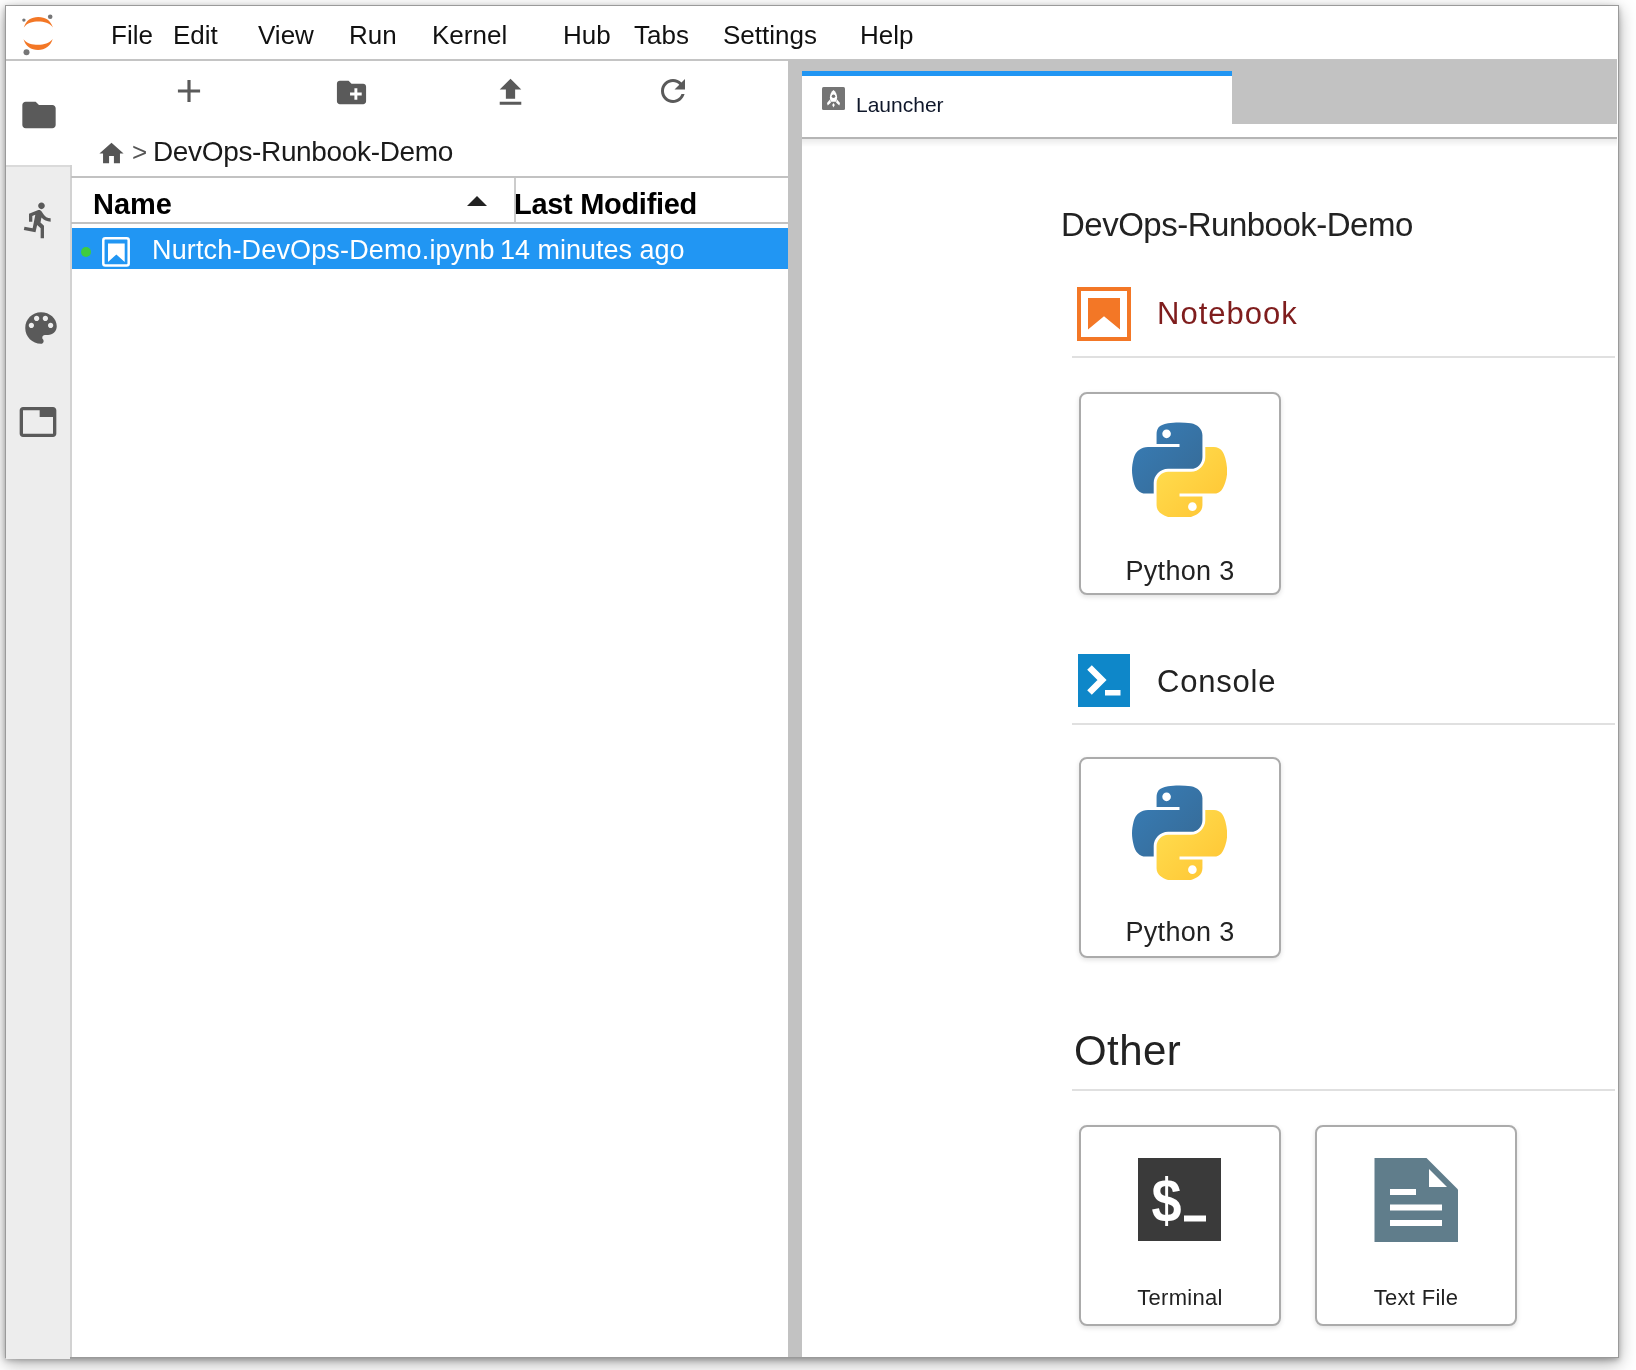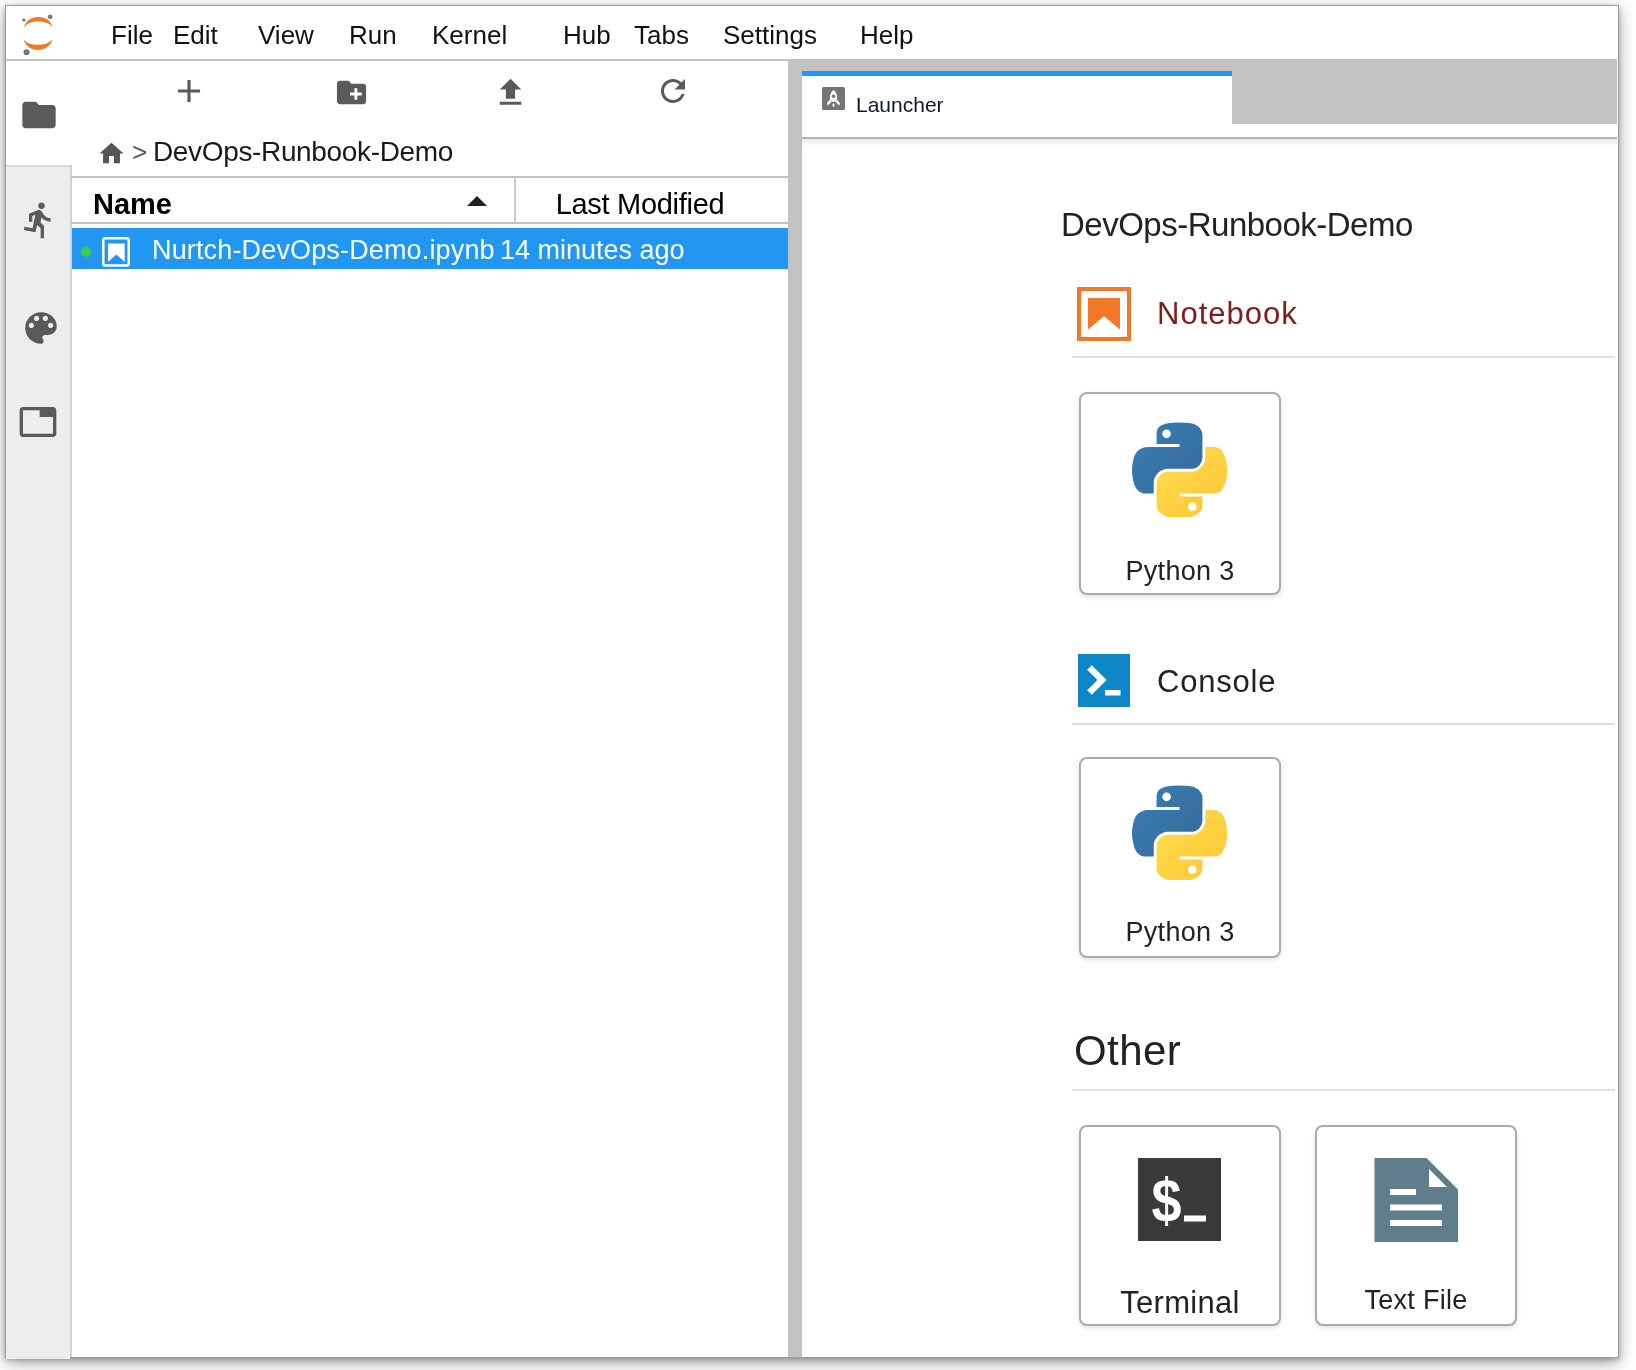--- a/index.html
+++ b/index.html
@@ -63,21 +63,21 @@
     <path fill="#555" d="M10 20v-6h4v6h5v-8h3L12 3 2 12h3v8z"></path>
   </svg>
 <div class="abs" style="left:132px;top:139px;font-size:26px;color:#555">&gt;</div>
 <div class="abs" style="left:153px;top:137.6px;font-size:28px;letter-spacing:-0.35px;color:#1a1a1a">DevOps-Runbook-Demo</div>
 
 <div class="abs" style="left:71px;top:176px;width:717px;height:2px;background:#c2c2c2"></div>
 <div class="abs" style="left:71px;top:222px;width:717px;height:2px;background:#c2c2c2"></div>
 <div class="abs" style="left:514px;top:178px;width:2px;height:44px;background:#cccccc"></div>
 <div class="abs" style="left:93px;top:190px;font-size:29px;font-weight:bold;color:#000">Name</div>
 <div class="abs" style="left:467px;top:196px;width:0;height:0;border-left:10.5px solid transparent;border-right:10.5px solid transparent;border-bottom:10px solid #222"></div>
-<div class="abs" style="left:514px;top:190px;width:252px;font-size:29px;font-weight:normal;color:#000;text-align:center;letter-spacing:-0.3px">Last Modified</div>
+<div class="abs" style="left:514px;top:190px;width:252px;font-size:29px;font-weight:bold;color:#000;text-align:left;letter-spacing:-0.3px">Last Modified</div>
 
 <div class="abs" style="left:72px;top:227.5px;width:716px;height:41.5px;background:#2196f3"></div>
 <div class="abs" style="left:80.5px;top:246.5px;width:10px;height:10px;border-radius:50%;background:#3fcc3f"></div>
 <svg class="abs" style="left:102px;top:237px" width="28" height="30" viewBox="0 0 28 30">
   <rect x="1.3" y="1.3" width="25.4" height="27.2" rx="2" fill="none" stroke="#fff" stroke-width="2.5"></rect>
   <path fill="#fff" d="M6 6.6 L22.7 6.6 L22.7 25 L14.35 17.6 L6 25 Z"></path>
 </svg>
 <div class="abs" style="left:152px;top:237px;font-size:27px;font-weight:500;letter-spacing:0.15px;color:#fff">Nurtch-DevOps-Demo.ipynb</div>
 <div class="abs" style="left:500px;top:237px;width:265px;font-size:27px;font-weight:500;color:#fff;text-align:left">14 minutes ago</div>
 
@@ -141,23 +141,23 @@
 
 <div class="abs" style="left:1074px;top:1030.4px;font-size:42px;letter-spacing:0.4px;color:#222">Other</div>
 <div class="abs" style="left:1072px;top:1089px;width:543px;height:2px;background:#e0e0e0"></div>
 
 <div class="abs" style="left:1079px;top:1125px;width:198px;height:197px;border:2px solid #ababab;border-radius:8px;background:#fff;box-shadow:0 2px 5px rgba(0,0,0,.12)"></div>
 <svg class="abs" style="left:1138px;top:1158px" width="83" height="83" viewBox="0 0 83 83">
   <rect x="0" y="0" width="83" height="83" fill="#3a3a3a"></rect>
   <text transform="translate(28.5,63) scale(0.87,1)" font-family="Liberation Sans, sans-serif" font-size="62" font-weight="bold" fill="#fff" text-anchor="middle">$</text>
   <rect x="46" y="57.5" width="22" height="6" fill="#fff"></rect>
 </svg>
-<div class="abs" style="left:1079px;top:1286.8px;width:202px;font-size:31px;letter-spacing:0.3px;color:#222;text-align:center">Terminal</div>
+<div class="abs" style="left:1079px;top:1286.8px;width:202px;font-size:22px;letter-spacing:0.3px;color:#222;text-align:center">Terminal</div>
 
 <div class="abs" style="left:1315px;top:1125px;width:198px;height:197px;border:2px solid #ababab;border-radius:8px;background:#fff;box-shadow:0 2px 5px rgba(0,0,0,.12)"></div>
 <svg class="abs" style="left:1374px;top:1158px" width="84" height="84" viewBox="0 0 84 84">
   <path fill="#607d8b" d="M0.5 0 L52.5 0 L84 31.5 L84 84 L0.5 84 Z"></path>
   <polygon points="55,11 55,29 73,29" fill="#fff"></polygon>
   <rect x="16" y="31" width="26" height="6" fill="#fff"></rect>
   <rect x="16" y="46.5" width="52" height="6" fill="#fff"></rect>
   <rect x="16" y="62" width="52" height="6" fill="#fff"></rect>
 </svg>
-<div class="abs" style="left:1315px;top:1286.8px;width:202px;font-size:27px;letter-spacing:0.3px;color:#222;text-align:center">Text File</div>
+<div class="abs" style="left:1315px;top:1286.8px;width:202px;font-size:22px;letter-spacing:0.3px;color:#222;text-align:center">Text File</div>
 
 </body></html>

